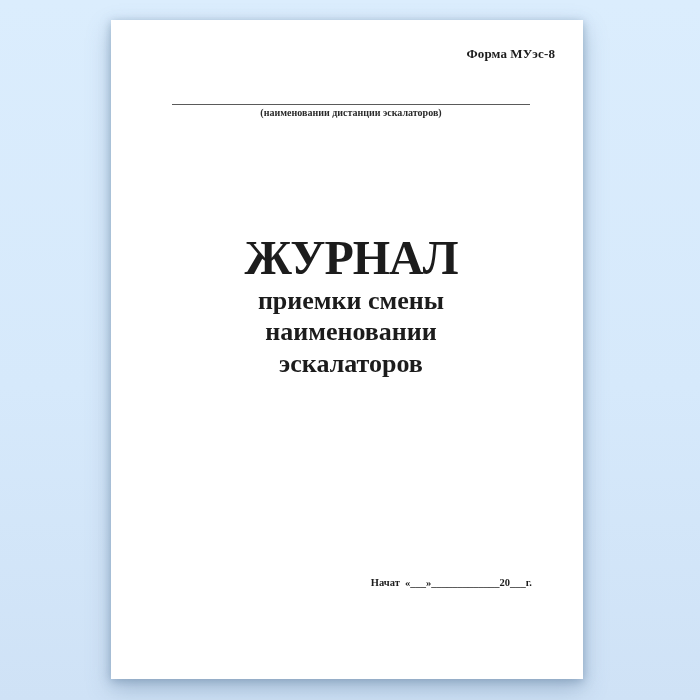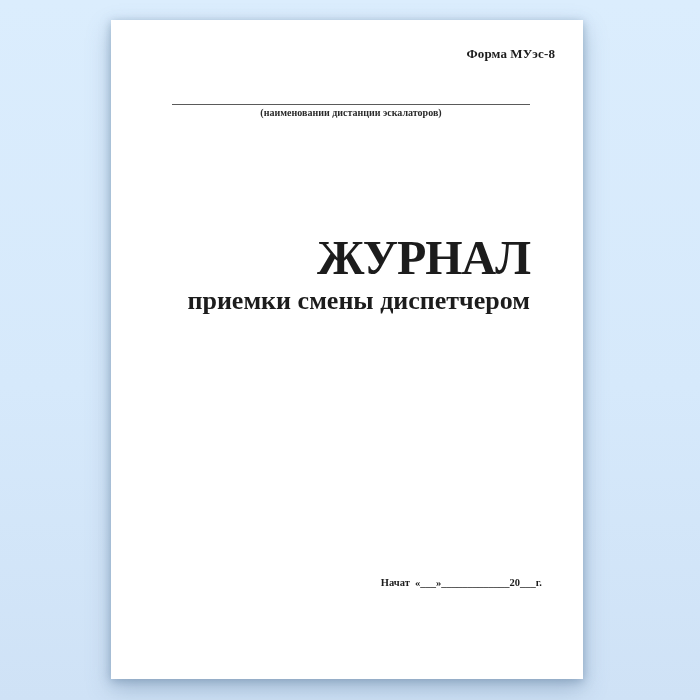--- a/index.html
+++ b/index.html
@@ -48,38 +48,38 @@
     margin-top: 2px;
     font-size: 10px;
     font-weight: bold;
     color: #2a2a2a;
   }
   .title-block {
     position: absolute;
     top: 211px;
     left: 61px;
     right: 53px;
-    text-align: right;
+    text-align: center;
   }
   .title {
     font-size: 48px;
     font-weight: bold;
     line-height: 1.12;
     letter-spacing: -1px;
     white-space: nowrap;
   }
   .subtitle {
     font-size: 26px;
     font-weight: bold;
     line-height: 1.22;
   }
   .dates-block {
     position: absolute;
     top: 556px;
-    right: 41px;
+    right: 51px;
     text-align: right;
   }
   .date-line {
     font-size: 10.5px;
     font-weight: bold;
     line-height: 14px;
     margin: 0 0 9px 0;
     white-space: pre;
   }
 </style>
@@ -90,20 +90,21 @@
 
   <div class="form-code">Форма МУэс-8</div>
 
   <div class="org-block">
     <div class="org-rule"></div>
     <div class="org-caption">(наименовании дистанции эскалаторов)</div>
   </div>
 
   <div class="title-block">
     <div class="title">ЖУРНАЛ</div>
-    <div class="subtitle">приемки смены диспетчером</div>
+    <div class="subtitle">приемки смены наименовании</div>
+    <div class="subtitle">эскалаторов</div>
   </div>
 
   <div class="dates-block">
     <p class="date-line">Начат  «___»_____________20___г.</p>
   </div>
 
 </div>
 
 </body></html>

